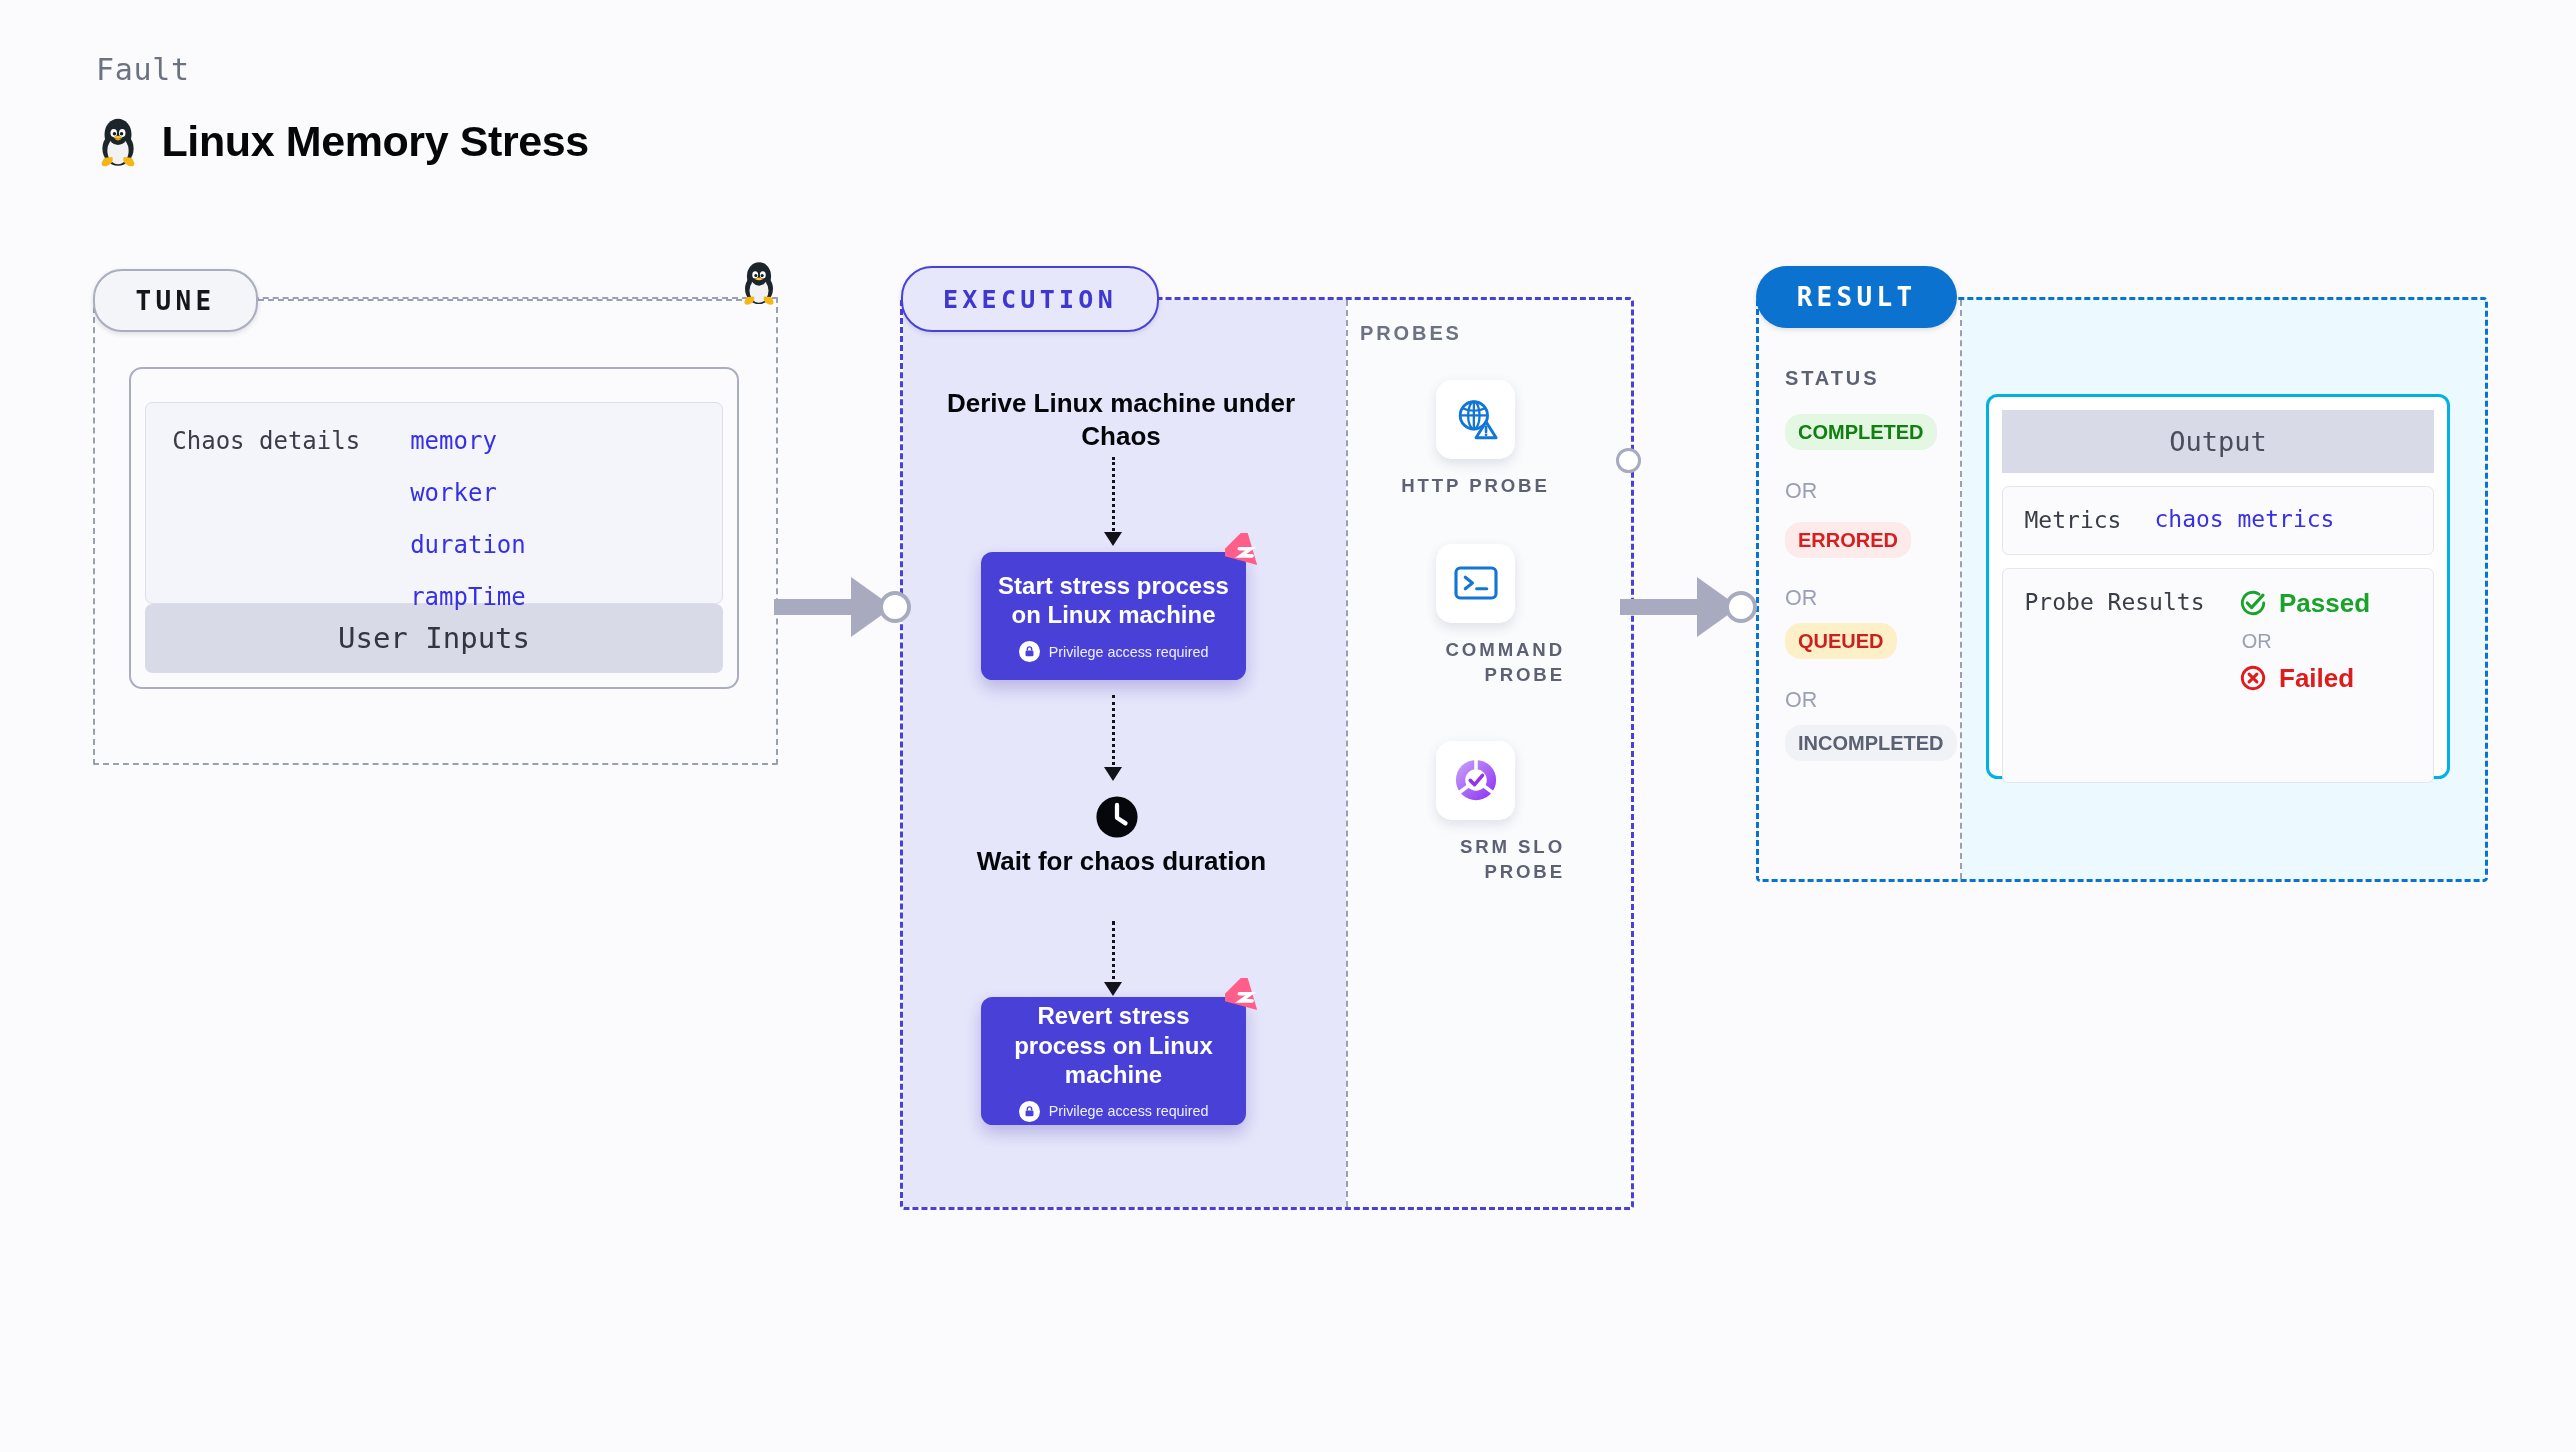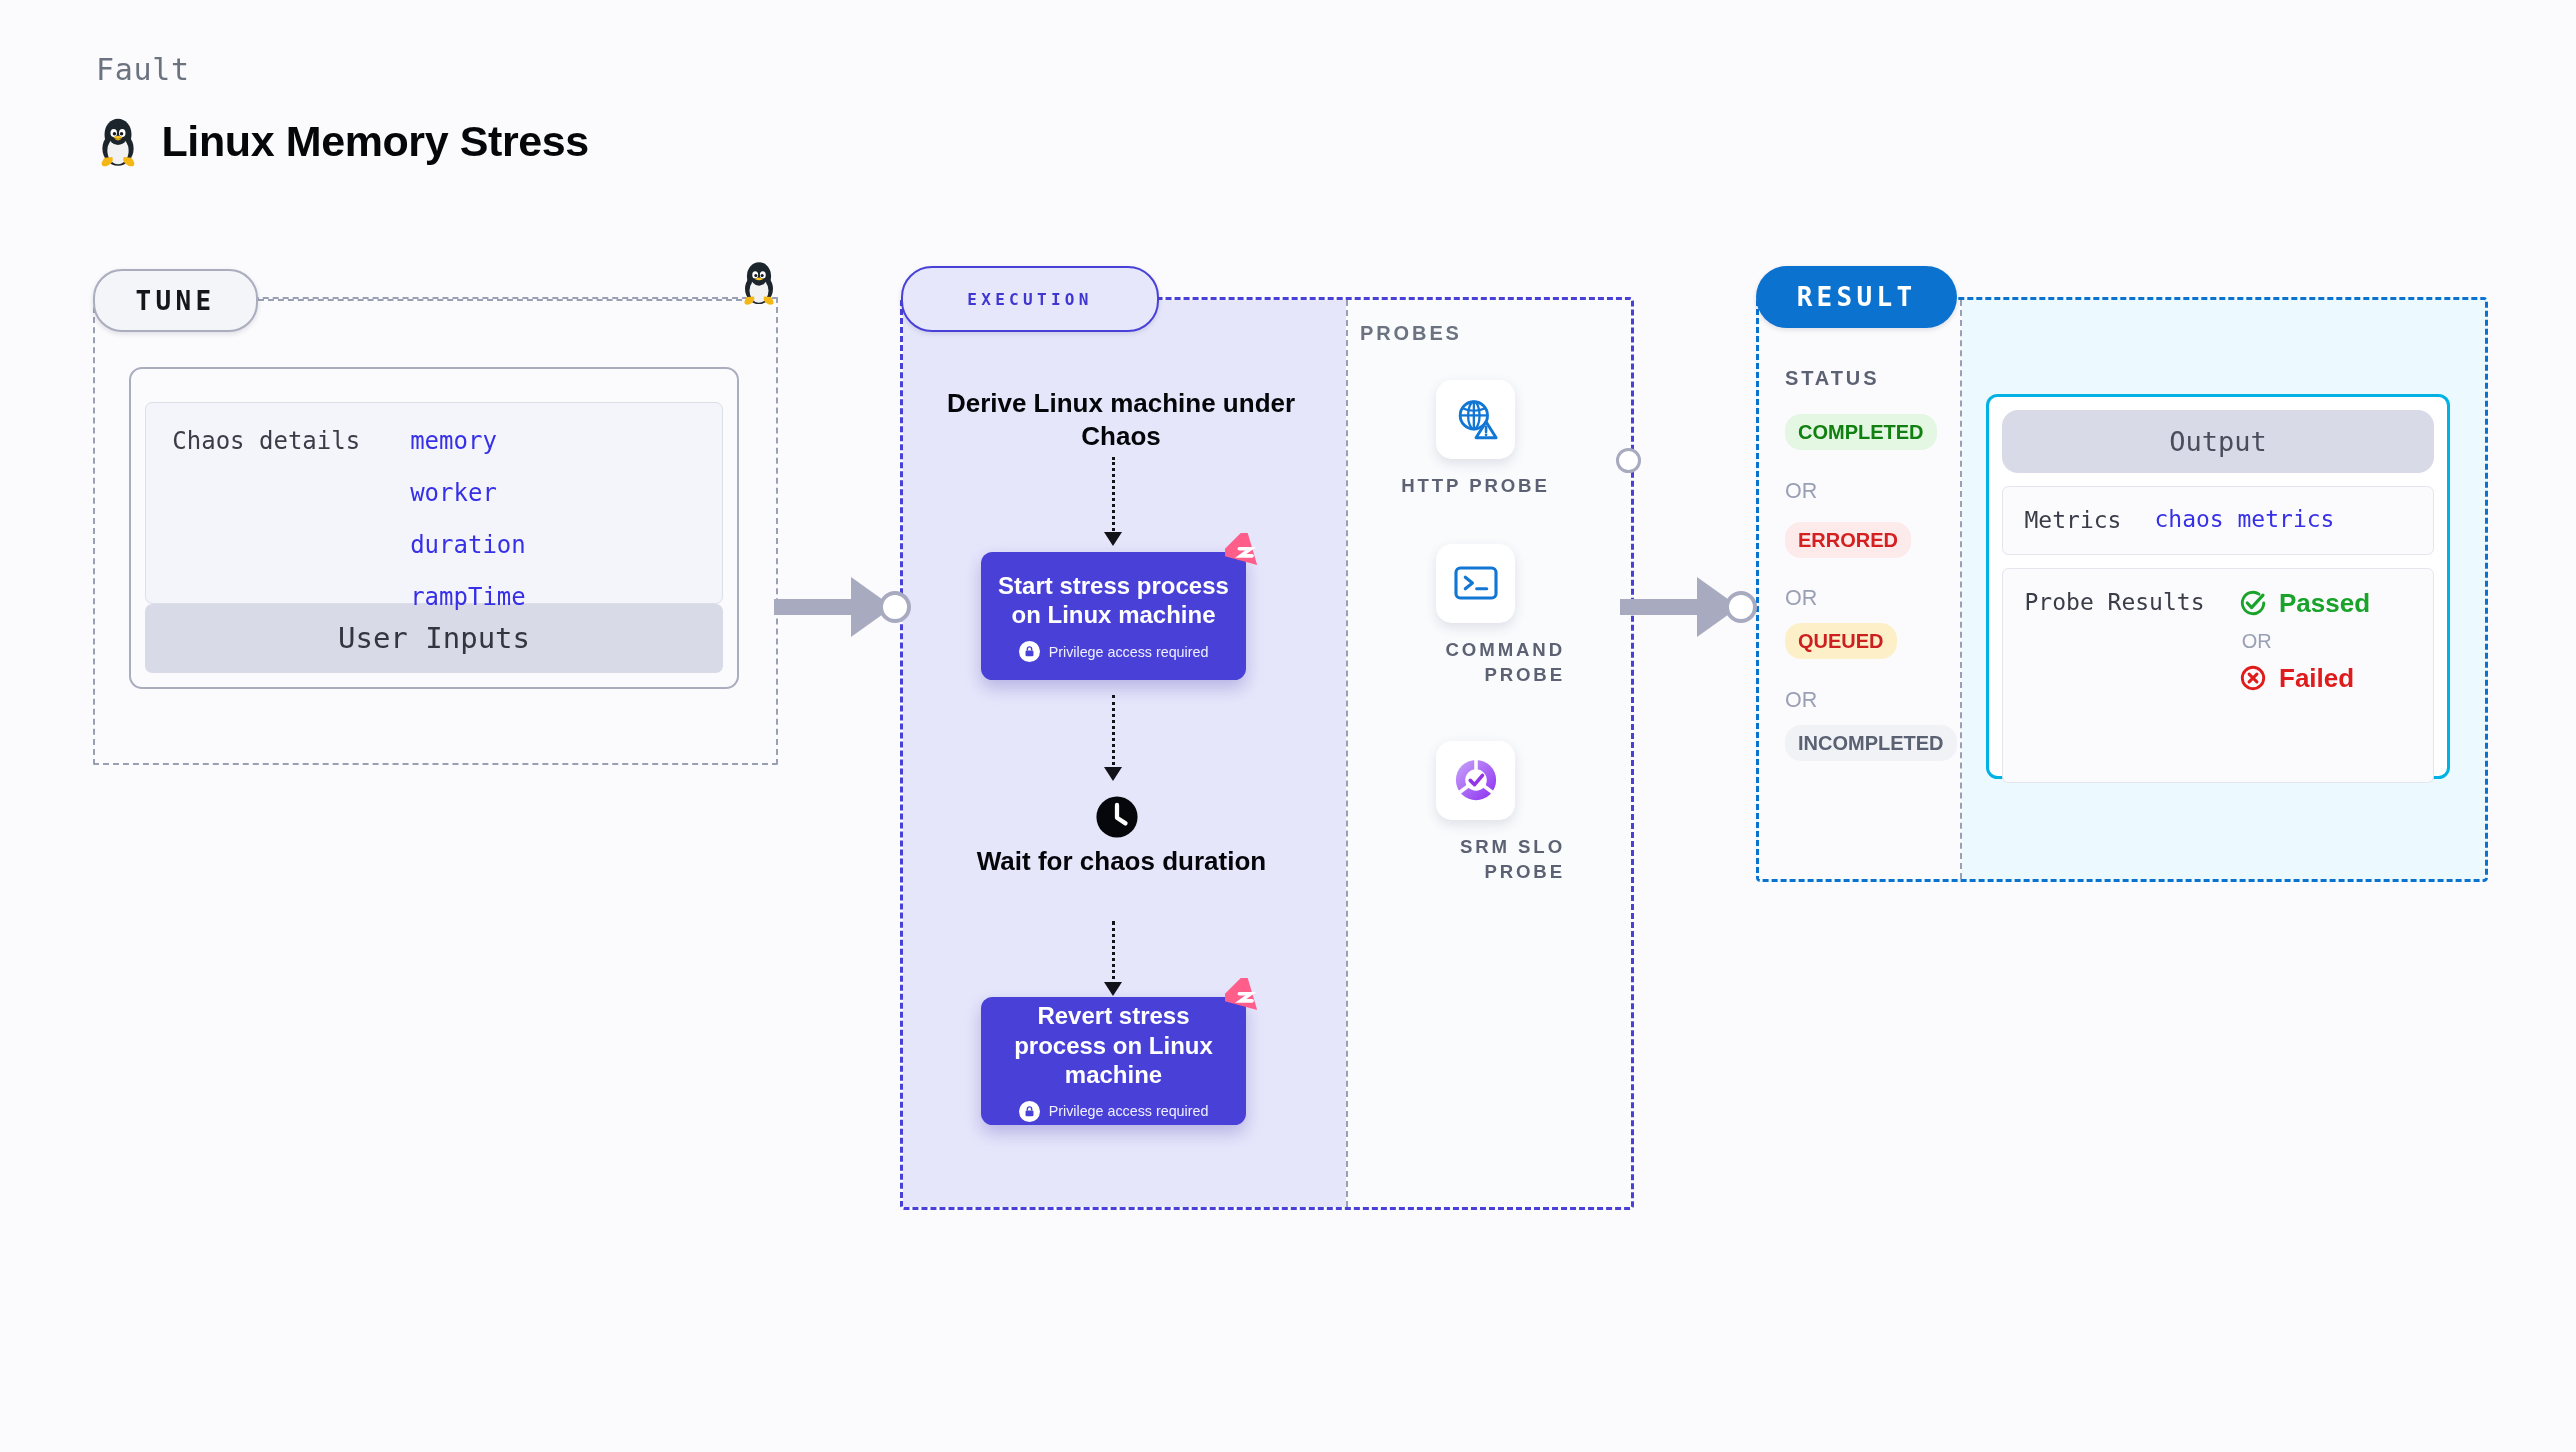--- a/index.html
+++ b/index.html
@@ -27,21 +27,21 @@
     position:absolute;display:flex;align-items:center;justify-content:center;
     font-family:"DejaVu Sans Mono", monospace;font-weight:bold;
     letter-spacing:4.3px;z-index:30;box-shadow:0 2.1px 5px rgba(30,30,60,.13);
   }
   #pill-tune{
     left:93px;top:269px;width:161px;height:59px;border-radius:29px;
     background:#f4f5f9;border:2.1px solid #a9adbe;color:#15161c;font-size:26px;
   }
   #pill-execution{
     left:901px;top:266px;width:254px;height:62px;border-radius:31px;
-    background:#e7e7fb;border:2.9px solid #4940d8;color:#3f37cf;font-size:16px;
+    background:#e7e7fb;border:2.9px solid #4940d8;color:#3f37cf;font-size:25px;
   }
   #pill-result{
     left:1756px;top:266px;width:201px;height:62px;border-radius:31px;
     background:#0b72d0;border:none;color:#ffffff;font-size:26px;
   }
 
   
   #tune-box{
     position:absolute;left:93px;top:297px;width:681px;height:464px;
     border:2.1px dashed #9aa0b4;background:transparent;border-radius:1.4px;
@@ -182,21 +182,21 @@
   #or-3{left:1785px;top:688px;}
   #badge-incompleted{left:1785px;top:725px;background:#f1f2f6;color:#5a6172;}
 
   
   #output-card{
     position:absolute;left:1986px;top:394px;width:464px;height:385px;
     background:#ffffff;border:3.6px solid #00b2e3;border-radius:11.5px;
     box-sizing:border-box;padding:13px;
   }
   #output-header{
-    height:63px;background:#d9dae8;border-radius:16px;
+    height:63px;background:#d9dae8;border-radius:0;
     display:flex;align-items:center;justify-content:center;
     font-family:"DejaVu Sans Mono", monospace;font-size:27px;color:#4a4d5c;
   }
   .output-row{
     margin-top:13px;background:#fbfbfd;border:1.4px solid #e4e6ee;border-radius:6.4px;
     box-sizing:border-box;padding:18.6px 21.5px;display:flex;gap:33px;align-items:flex-start;
   }
   .output-key{font-family:"DejaVu Sans Mono", monospace;font-size:23px;color:#3a3d48;line-height:1.3;}
   .output-val-link{font-family:"DejaVu Sans Mono", monospace;font-size:23px;color:#3730e6;}
   #probe-results-row{height:215px;}

